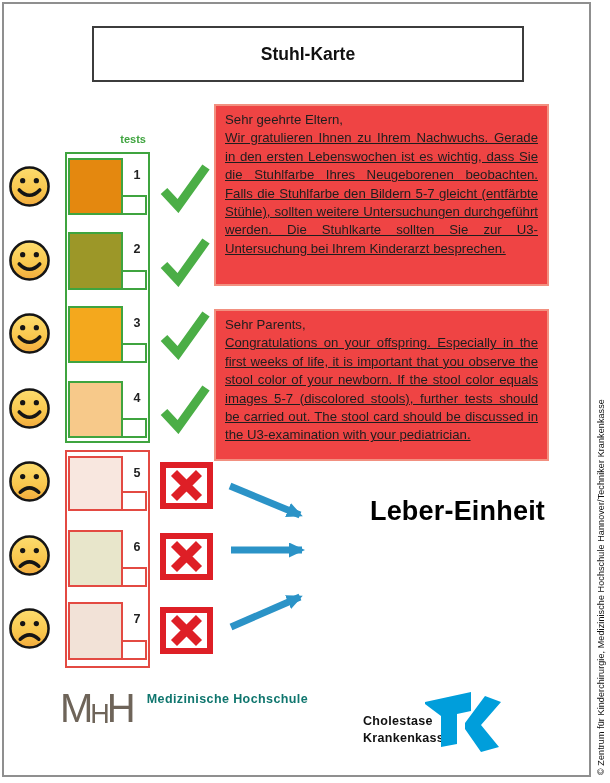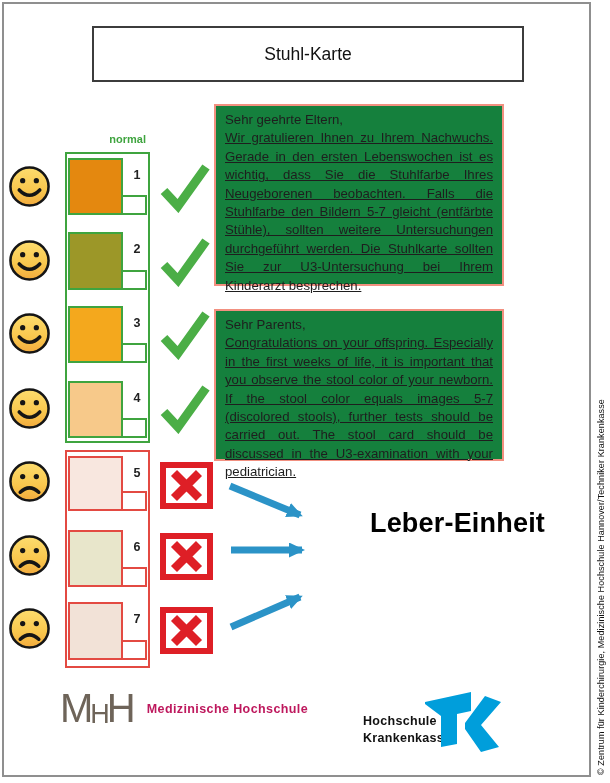--- a/index.html
+++ b/index.html
@@ -8,26 +8,26 @@
     font-family:"Liberation Sans", sans-serif; overflow:hidden;
   }
   .page-border {
     position:absolute; left:2px; top:2px; width:589px; height:775px;
     border:2px solid #8f8f8f; box-sizing:border-box;
   }
   .title-box {
     position:absolute; left:92px; top:26px; width:432px; height:56px;
     border:2px solid #3c3c3c; box-sizing:border-box; background:#fff;
     display:flex; flex-direction:column; justify-content:center;
-    text-align:center; font-weight:normal; font-size:17.5px; line-height:25px; color:#111;
+    text-align:center; font-weight:bold; font-size:17.5px; line-height:25px; color:#111;
   }
   .txtbox {
-    position:absolute; left:214px; width:290px; border:2px solid #f29080;
+    position:absolute; left:214px; width:335px; border:2px solid #f29080;
     box-sizing:border-box; padding:5px 9px 20px 9px; font-size:13.2px;
-    line-height:18.4px; color:#1e1e1e; background:#15803d;
+    line-height:18.4px; color:#1e1e1e; background:#ef4444;
   }
   #german-box  { top:104px; height:182px; }
   #english-box { top:309px; height:152px; }
   .txtbox .body { text-align:justify;text-decoration:underline; }
 
   .group-frame { position:absolute; left:65px; width:85px; box-sizing:border-box; background:transparent; }
   #normal-frame   { top:152px; height:291px; border:2px solid #3fa43f; }
   #abnormal-frame { top:450px; height:218px; border:2px solid #e34a42; }
   .group-label { position:absolute; left:65px; width:81px; text-align:right; font-size:11px; font-weight:bold; }
   #normal-label   { top:133px; color:#3fa43f; }
@@ -59,31 +59,31 @@
   #c1 { top:161px; } #c2 { top:235px; } #c3 { top:308px; } #c4 { top:382px; }
 
   .xbox { position:absolute; left:160px; width:53px; height:47px;
     border:6px solid #de1f26; box-sizing:border-box; background:#fff; }
   #x5 { top:462px; } #x6 { top:533px; } #x7 { top:607px; }
   .xbox svg { display:block; width:100%; height:100%; }
 
   #arrows { position:absolute; left:222px; top:476px; width:105px; height:160px; }
 
   .referral {
-    position:absolute; left:350px; top:508px; width:215px; text-align:center;
+    position:absolute; left:350px; top:496px; width:215px; text-align:center;
     font-size:27px; font-weight:bold; line-height:31px; color:#000; letter-spacing:0.2px;
   }
 
   .mhh { position:absolute; left:60px; top:688px; display:flex; align-items:flex-start; color:#6e6459; }
   .mhh-glyph { display:flex; align-items:flex-start; font-weight:normal; }
   .mhh-glyph .g1 { font-size:40px; line-height:40px; }
   .mhh-glyph .g2 { font-size:27px; line-height:27px; margin-left:-3px; margin-top:13px; }
   .mhh-glyph .g3 { font-size:40px; line-height:40px; margin-left:-3px; }
-  .mhh-text { margin-left:11px; margin-top:13px; font-size:12.5px; font-weight:bold;
-    color:#be185d; line-height:16px; letter-spacing:0.4px; white-space:nowrap;text-align:center; }
+  .mhh-text { margin-left:11px; margin-top:3px; font-size:12.5px; font-weight:bold;
+    color:#0f766e; line-height:16px; letter-spacing:0.4px; white-space:nowrap;text-align:center; }
 
   .tk-text { position:absolute; left:363px; top:713px; font-size:12.5px; font-weight:bold;
     color:#111; line-height:17px; letter-spacing:0.3px; }
   #tk-glyph { position:absolute; left:417px; top:686px; width:86px; height:68px; }
 
   .copyright {
     position:absolute; left:596px; top:775px; width:522px;
     transform-origin:0 0; transform:rotate(-90deg);
     font-size:9px; color:#111; letter-spacing:0.1px; white-space:nowrap;
   }
@@ -116,21 +116,21 @@
   <div class="txtbox" id="german-box">
     <div>Sehr geehrte Eltern,</div>
     <div class="body">Wir gratulieren Ihnen zu Ihrem Nachwuchs. Gerade in den ersten Lebenswochen ist es wichtig, dass Sie die Stuhlfarbe Ihres Neugeborenen beobachten. Falls die Stuhlfarbe den Bildern 5-7 gleicht (entfärbte Stühle), sollten weitere Untersuchungen durchgeführt werden. Die Stuhlkarte sollten Sie zur U3-Untersuchung bei Ihrem Kinderarzt besprechen.</div>
   </div>
 
   <div class="txtbox" id="english-box">
     <div>Sehr Parents,</div>
     <div class="body">Congratulations on your offspring. Especially in the first weeks of life, it is important that you observe the stool color of your newborn. If the stool color equals images 5-7 (discolored stools), further tests should be carried out. The stool card should be discussed in the U3-examination with your pediatrician.</div>
   </div>
 
-  <div class="group-label" id="normal-label">normal</div>
+  <div class="group-label" id="normal-label">tests</div>
   <div class="group-frame" id="normal-frame"></div>
   <div class="group-frame" id="abnormal-frame"></div>
   <div class="group-label" id="abnormal-label">abnormal</div>
 
   <div class="swatch" id="sw1" style="background-color: rgb(228, 136, 15);"></div>
   <div class="swatch" id="sw2" style="background-color: rgb(156, 151, 40);"></div>
   <div class="swatch" id="sw3" style="background-color: rgb(244, 168, 29);"></div>
   <div class="swatch" id="sw4" style="background-color: rgb(247, 201, 138);"></div>
 
   <div class="swatch abn" id="sw5" style="background-color: rgb(248, 231, 223);"></div>
@@ -241,21 +241,21 @@
       <span class="g1">M</span>
       <span class="g2">H</span>
       <span class="g3">H</span>
     </div>
     <div class="mhh-text">
       <div>Medizinische Hochschule</div>
     </div>
   </div>
 
   <div class="tk-text">
-    <div>Hochschule</div>
+    <div>Cholestase</div>
     <div>Krankenkasse</div>
   </div>
   <svg id="tk-glyph" viewBox="0 0 86 68">
     <polygon points="8,16 54,6 54,25 40,28 40,58 24,61 24,30 8,18" fill="#009edb"></polygon>
     <polygon points="48,37 68,10 84,16 64,39 82,61 64,66 48,43" fill="#009edb"></polygon>
   </svg>
 
   <div class="copyright">© Zentrum für Kinderchirurgie, Medizinische Hochschule Hannover/Techniker Krankenkasse</div>
 
 </div>

